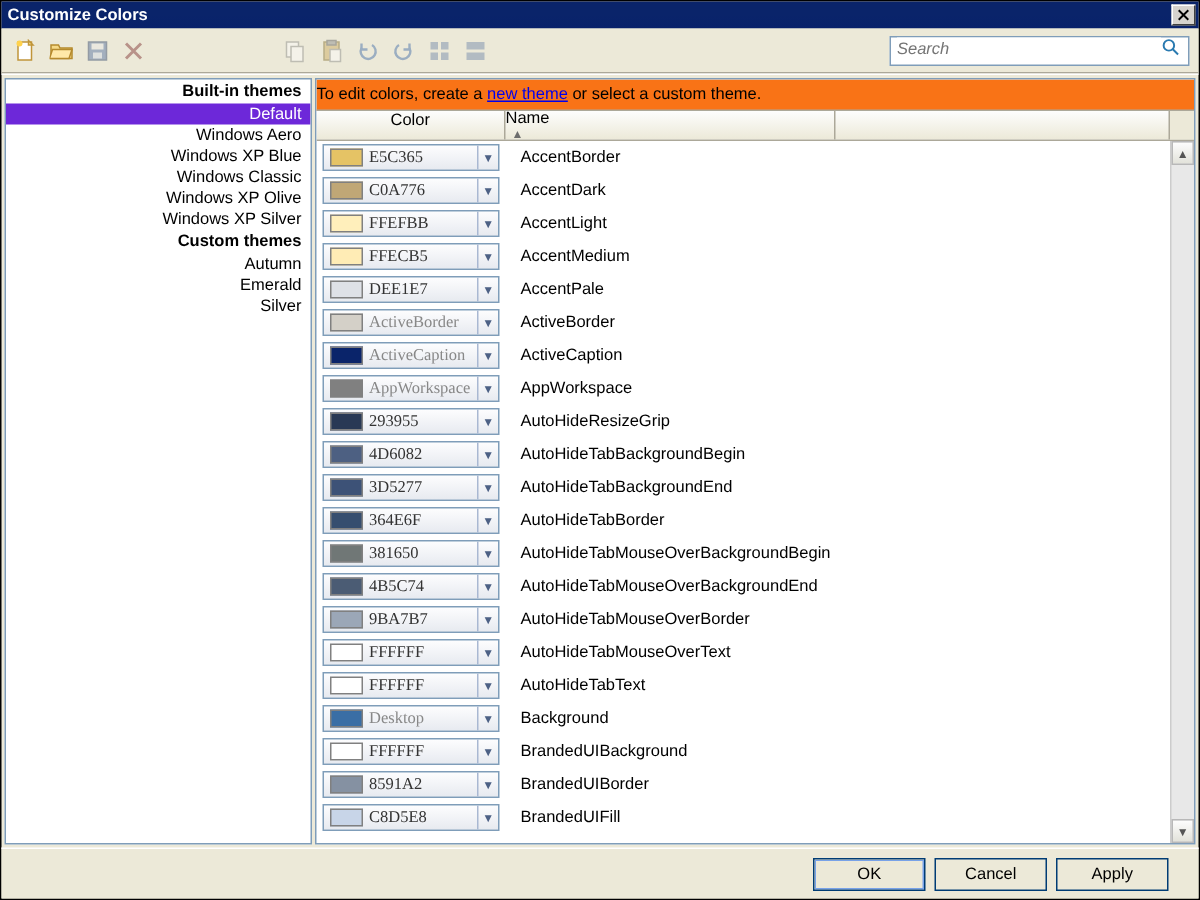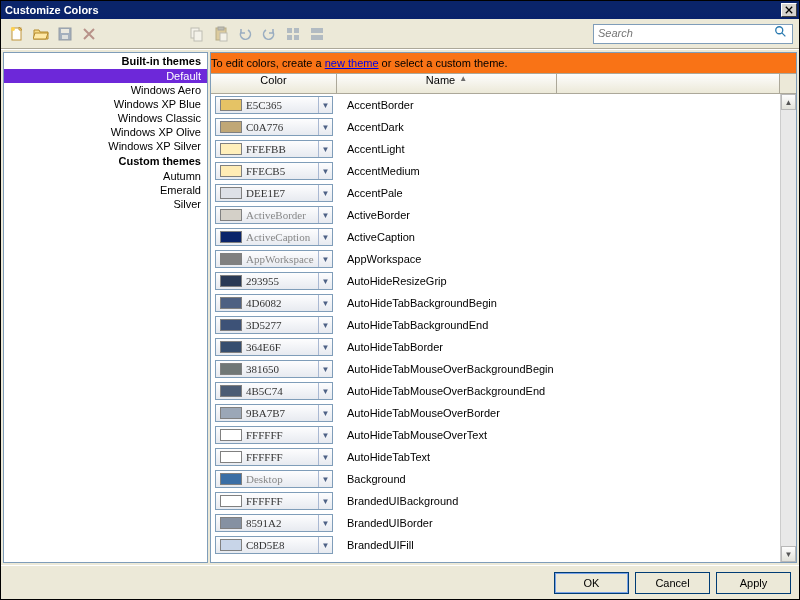--- a/index.html
+++ b/index.html
@@ -19,37 +19,37 @@
   .sidebar { width: 205px; background: #fff; border: 1px solid #7f9db9; margin: 2px 0 2px 2px; overflow-y: auto; text-align: right; }
   .sidecat { font-weight: bold; padding: 2px 6px; color: #000; }
   .sideitem { padding: 1px 6px 1px 18px; cursor: default; }
   .sideitem.sel { background: #6d28d9; color: #fff; }
   .main { flex: 1; display: flex; flex-direction: column; margin: 2px; border: 1px solid #7f9db9; background: #fff; overflow: hidden; }
   .infobar { background: #f97316; border-bottom: 1px solid #aca899; padding: 4px 0; color: #000; }
   .infobar a { color: #0000ee; text-decoration: underline; }
   .gridhead { display: flex; background: linear-gradient(#fdfdfd,#ece9d8); border-bottom: 1px solid #aca899; height: 20px; }
   .gh { border-right: 1px solid #aca899; display: flex; align-items: flex-start; justify-content: center; color: #000; position: relative;}
   .gh.color { width: 126px; }
-  .gh.name { width: 220px; }
+  .gh.name { width: 220px; flex-direction: column; }
   .gh.spacer { flex: 1; }
   .gh.scroll { width: 16px; border-right:none; background:#ece9d8;}
   .sortarrow { margin-left:4px; font-size:8px; color:#6d6d6d;}
   .gridbody { flex: 1; overflow: hidden; position: relative; }
   .rows { position:absolute; inset:0; overflow:hidden;}
   .row { display: flex; align-items: center; height: 22px; padding-left: 4px; }
   .swatchdd { width: 118px; height: 18px; border: 1px solid #7f9db9; background: linear-gradient(#fdfdfe,#e7eaf0); display: flex; align-items: center; margin-right: 12px; }
   .swatch { width: 22px; height: 12px; margin: 0 4px; border: 1px solid #808080; }
   .hex { flex: 1; font-family: Liberation Serif, serif; font-size: 11px; color: #333; white-space: nowrap; overflow:hidden;}
   .hex.sys { color: #888; }
   .ddarrow { width: 14px; height: 16px; border-left: 1px solid #a9b8d2; display: flex; align-items: center; justify-content: center; color: #4d6185; font-size: 8px;}
   .cname { color: #000; padding-left: 2px;}
   .vscroll { position: absolute; right:0; top:0; bottom:0; width:16px; background:#e8e8e8; border-left:1px solid #ccc;}
   .vsbtn { height:16px; background: linear-gradient(#fdfdfd,#e2e2da); border:1px solid #b8b8b8; display:flex;align-items:center;justify-content:center;font-size:8px;color:#555;}
   .vsbtn.dn{position:absolute;bottom:0;left:0;right:0;}
-  .footer { height: 34px; border-top: 1px solid #fff; background: #ece9d8; display: flex; align-items: center; justify-content: flex-end; padding: 0 8px; gap: 6px; }
+  .footer { height: 34px; border-top: 1px solid #fff; background: #ece9d8; display: flex; align-items: center; justify-content: flex-end; padding: 0 20px; gap: 6px; }
   .btn { min-width: 75px; height: 22px; background: #ece9d8; border: 1px solid #003c74; display: flex; align-items: center; justify-content: center; }
   .btn.def { box-shadow: inset 0 0 0 1px #78a2e8; }
   .dim { opacity:.45; }
 </style>
 </head>
 <body>
 
 <div class="window">
   <div class="titlebar">
     <span class="title">Customize Colors</span>

